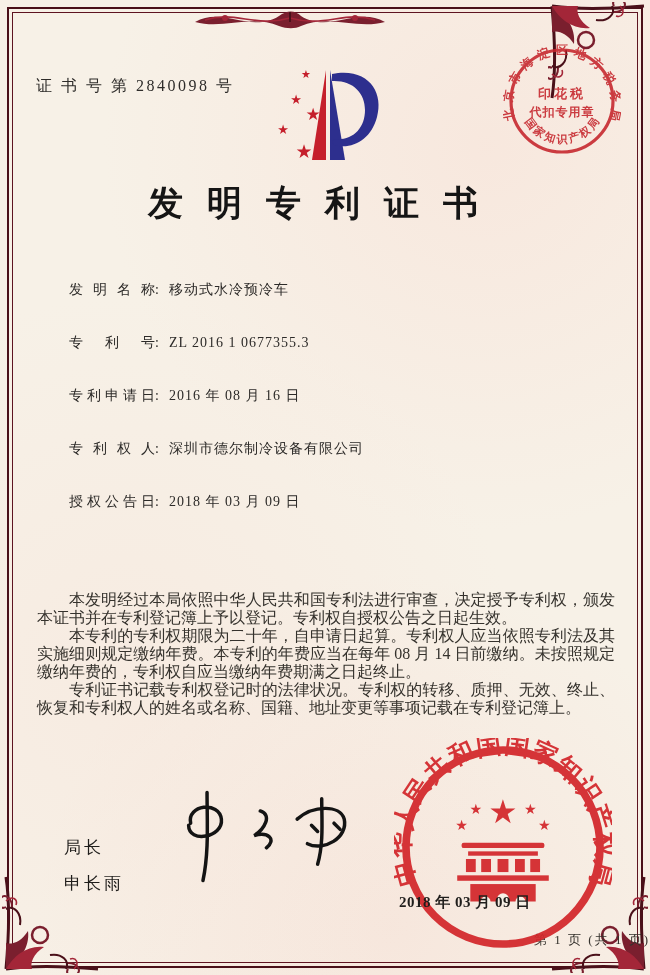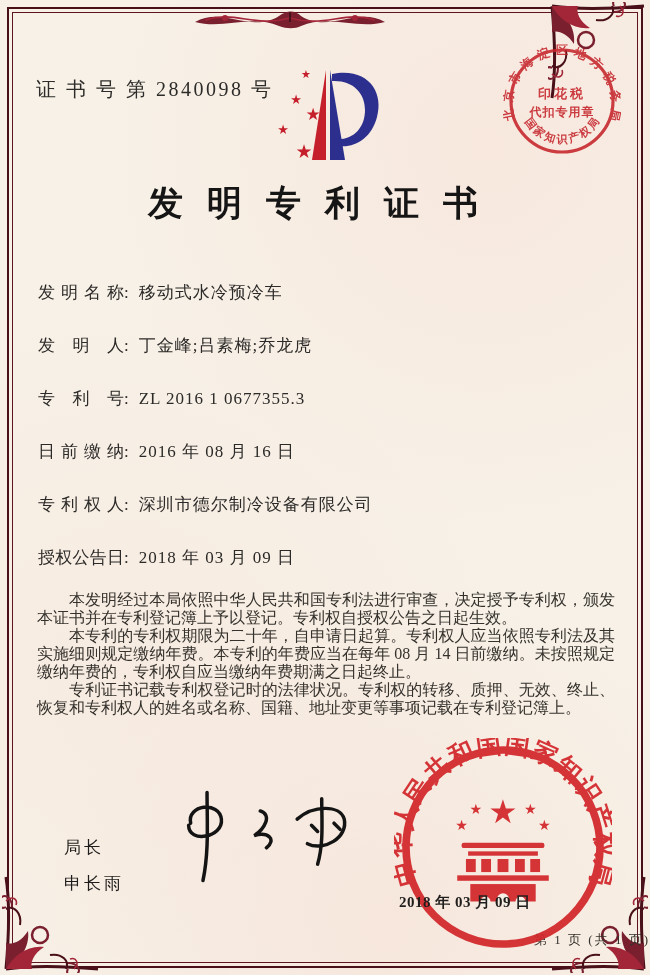--- a/index.html
+++ b/index.html
@@ -8,27 +8,27 @@
     background:
       radial-gradient(circle at 75% 15%, rgba(248,224,214,.55) 0%, rgba(248,224,214,0) 40%),
       radial-gradient(circle at 20% 70%, rgba(247,228,218,.45) 0%, rgba(247,228,218,0) 45%),
       radial-gradient(circle at 60% 95%, rgba(246,220,210,.5) 0%, rgba(246,220,210,0) 35%),
       #f7f1e7;
     font-family:"Liberation Serif","DejaVu Serif",serif;color:#2e2c2a;
   }
   .frame-a{position:absolute;inset:7px;border:2px solid #4a1019;pointer-events:none;}
   .frame-b{position:absolute;inset:12px;border:1px solid #5e1421;pointer-events:none;}
   .orn{position:absolute;pointer-events:none;}
-  .certno{position:absolute;left:36px;top:76px;font-size:20px;letter-spacing:2.5px;color:#2e2c2a;}
+  .certno{position:absolute;left:36px;top:76px;font-size:16px;letter-spacing:2.5px;color:#2e2c2a;}
   .logo{position:absolute;left:266px;top:54px;}
   .stamp{position:absolute;left:503px;top:42px;opacity:.88;}
   .title{position:absolute;top:180px;left:0;right:0;text-align:center;font-size:35px;font-weight:700;
          letter-spacing:24px;color:#151515;}
   .fields{position:absolute;left:38px;top:281px;right:40px;}
-  .field-row{height:22px;margin-bottom:31px;font-size:17px;white-space:nowrap;color:#2c2a28;}
+  .field-row{height:22px;margin-bottom:31px;font-size:14px;white-space:nowrap;color:#2c2a28;margin-left:31px;}
   .f-label{display:inline-block;width:86px;text-align:justify;text-align-last:justify;}
   .f-colon{margin-right:10px;}
   .f-value{letter-spacing:1px;}
   .paras{position:absolute;left:37px;right:35px;top:591px;font-size:16px;line-height:18px;
          text-align:justify;color:#35322d;}
   .paras p{margin:0;text-indent:2em;}
   .signer{position:absolute;left:52px;top:836px;font-size:17px;letter-spacing:3px;color:#1f1d1b;
           font-family:"Liberation Sans","DejaVu Sans",sans-serif;}
   .signer div{margin-bottom:13px;margin-left:12px;}
   .signature{position:absolute;left:162px;top:783px;}
@@ -105,23 +105,22 @@
       <textPath href="#stB" startOffset="50%" text-anchor="middle" textLength="90">国家知识产权局</textPath>
     </text>
     <text x="59" y="56" font-size="13" letter-spacing="3" fill="#c5242b" font-weight="bold" text-anchor="middle">印花税</text>
     <text x="59" y="74" font-size="12" letter-spacing="1" fill="#c5242b" font-weight="bold" text-anchor="middle">代扣专用章</text>
   </svg>
 
   <div class="title">发明专利证书</div>
 
   <div class="fields">
     <div class="field-row"><span class="f-label">发明名称</span><span class="f-colon">:</span><span class="f-value">移动式水冷预冷车</span></div>
-    <div class="field-row"><span class="f-label">发明人</span><span class="f-colon">:</span><span class="f-value">丁金峰;吕素梅;乔龙虎</span></div>
     <div class="field-row"><span class="f-label">专利号</span><span class="f-colon">:</span><span class="f-value">ZL 2016 1 0677355.3</span></div>
-    <div class="field-row"><span class="f-label">日前缴纳</span><span class="f-colon">:</span><span class="f-value">2016 年 08 月 16 日</span></div>
+    <div class="field-row"><span class="f-label">专利申请日</span><span class="f-colon">:</span><span class="f-value">2016 年 08 月 16 日</span></div>
     <div class="field-row"><span class="f-label">专利权人</span><span class="f-colon">:</span><span class="f-value">深圳市德尔制冷设备有限公司</span></div>
     <div class="field-row"><span class="f-label">授权公告日</span><span class="f-colon">:</span><span class="f-value">2018 年 03 月 09 日</span></div>
   </div>
 
   <div class="paras">
     <p>本发明经过本局依照中华人民共和国专利法进行审查，决定授予专利权，颁发本证书并在专利登记簿上予以登记。专利权自授权公告之日起生效。</p>
     <p>本专利的专利权期限为二十年，自申请日起算。专利权人应当依照专利法及其实施细则规定缴纳年费。本专利的年费应当在每年 08 月 14 日前缴纳。未按照规定缴纳年费的，专利权自应当缴纳年费期满之日起终止。</p>
     <p>专利证书记载专利权登记时的法律状况。专利权的转移、质押、无效、终止、恢复和专利权人的姓名或名称、国籍、地址变更等事项记载在专利登记簿上。</p>
   </div>
 

